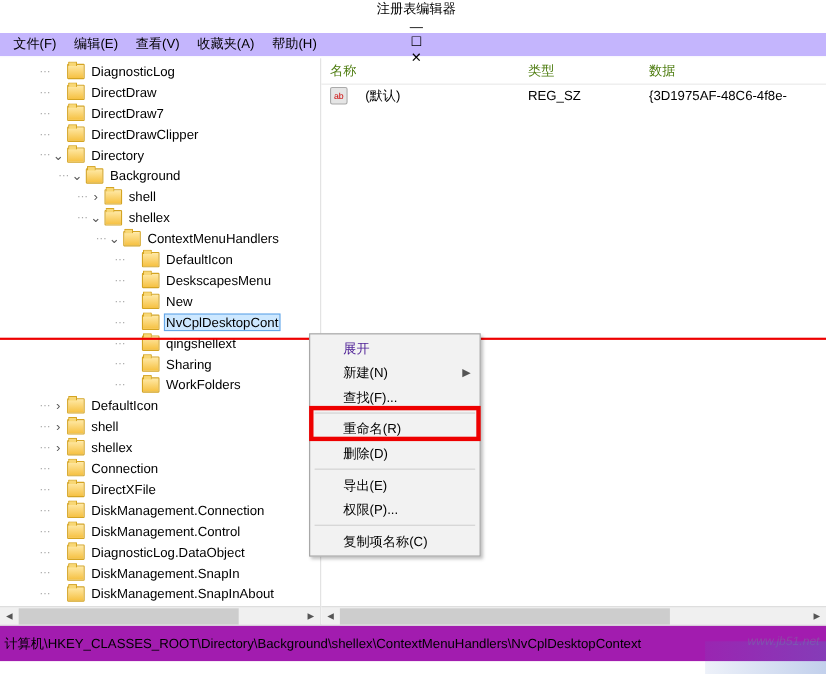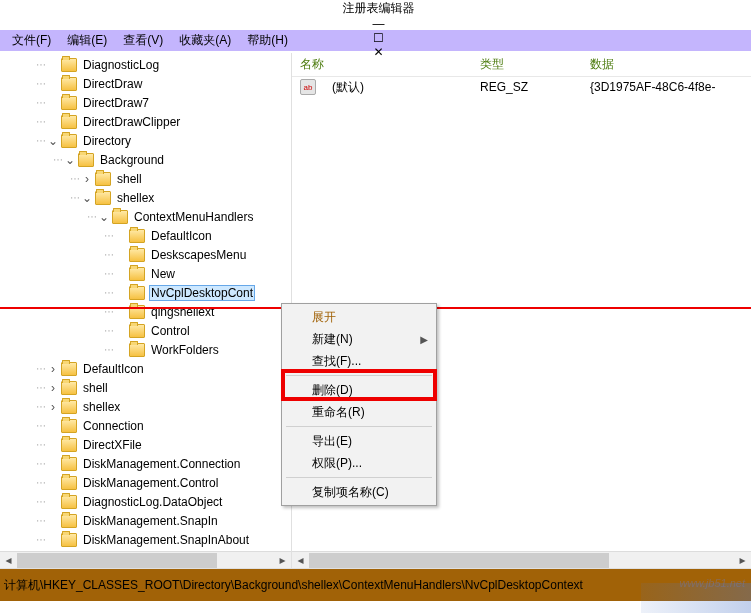--- a/index.html
+++ b/index.html
@@ -24,25 +24,25 @@
 .list-pane { flex: 1; position: relative; overflow: hidden; }
 .list-header { display: flex; height: 24px; align-items: center; border-bottom: 1px solid #e8e8e8; }
 .list-header .col { padding: 0 8px; color: #4d7c0f; }
 .list-row { display: flex; height: 20px; align-items: center; }
 .list-row .cell { padding: 0 8px; display: flex; align-items: center; }
 .abicon { width: 16px; height: 16px; margin-right: 16px; display: inline-flex; align-items: center; justify-content: center; font-size: 8px; color: #c00; background: #e5e5e5; border: 1px solid #aaa; border-radius: 2px; }
 .hscroll { position: absolute; bottom: 0; left: 0; right: 0; height: 17px; background: #f0f0f0; border-top: 1px solid #dcdcdc; display: flex; align-items: center; }
 .hscroll.tree-sb { width: 291px; }
 .hscroll .thumb { height: 15px; background: #cdcdcd; position: absolute; }
 .hscroll .arrow { width: 17px; height: 17px; display: flex; align-items: center; justify-content: center; color: #555; position: absolute; }
-.statusbar { height: 22px; display: flex; align-items: center; padding: 16px 4px; border-top: 1px solid #e0e0e0; background: #a16207; white-space: nowrap; overflow: hidden; }
+.statusbar { height: 22px; display: flex; align-items: center; padding: 16px 4px; border-top: 1px solid #e0e0e0; background: #a21caf; white-space: nowrap; overflow: hidden; }
 .redline { position: absolute; left: 0; right: 0; top: 307px; height: 0; border-top: 2px solid #e00; pointer-events: none; }
 .ctxmenu { position: absolute; left: 281px; top: 303px; width: 156px; background: #f2f2f2; border: 1px solid #a0a0a0; box-shadow: 2px 2px 3px rgba(0,0,0,.25); padding: 2px; }
 .ctxmenu .ci { height: 22px; display: flex; align-items: center; padding: 0 22px 0 28px; color: #000; position: relative; }
-.ctxmenu .ci.disabled { color: #a16207; }
+.ctxmenu .ci.disabled { color: #4c1d95; }
 .ctxmenu .ci .sub { position: absolute; right: 6px; font-size: 10px; color: #555; }
 .ctxmenu .sep { height: 1px; margin: 3px 2px; background: #d0d0d0; }
 .deletebox { position: absolute; left: 281px; top: 369px; width: 156px; height: 32px; border: 4px solid #e00; pointer-events: none; }
 .watermark { position: absolute; right: 6px; bottom: 24px; color: rgba(120,120,160,.5); font-size: 11px; font-style: italic; }
 .wm-badge { position: absolute; right: 0; bottom: 0; width: 110px; height: 30px; background: linear-gradient(90deg,rgba(80,120,200,.1),rgba(80,120,200,.35)); pointer-events: none; }
 </style>
 </head>
 <body>
 
 <div class="titlebar">
@@ -149,21 +149,21 @@
         <div class="tree-row" style="padding-left: 102px;">
           <span class="dots">⋯</span>
           <span class="toggle hidden"></span>
           <span class="folder"></span>
           <span class="label">qingshellext</span>
         </div>
         <div class="tree-row" style="padding-left: 102px;">
           <span class="dots">⋯</span>
           <span class="toggle hidden"></span>
           <span class="folder"></span>
-          <span class="label">Control</span>
+          <span class="label">Sharing</span>
         </div>
         <div class="tree-row" style="padding-left: 102px;">
           <span class="dots">⋯</span>
           <span class="toggle hidden"></span>
           <span class="folder"></span>
           <span class="label">WorkFolders</span>
         </div>
         <div class="tree-row" style="padding-left: 34px;">
           <span class="dots">⋯</span>
           <span class="toggle">›</span>
@@ -265,24 +265,24 @@
     </div>
   <div class="ci">
       <span>新建(N)</span>
       <span class="sub">▶</span>
     </div>
   <div class="ci">
       <span>查找(F)...</span>
     </div>
   <div class="sep"></div>
   <div class="ci">
+      <span>重命名(R)</span>
+    </div>
+  <div class="ci">
       <span>删除(D)</span>
-    </div>
-  <div class="ci">
-      <span>重命名(R)</span>
     </div>
   <div class="sep"></div>
   <div class="ci">
       <span>导出(E)</span>
     </div>
   <div class="ci">
       <span>权限(P)...</span>
     </div>
   <div class="sep"></div>
   <div class="ci">

